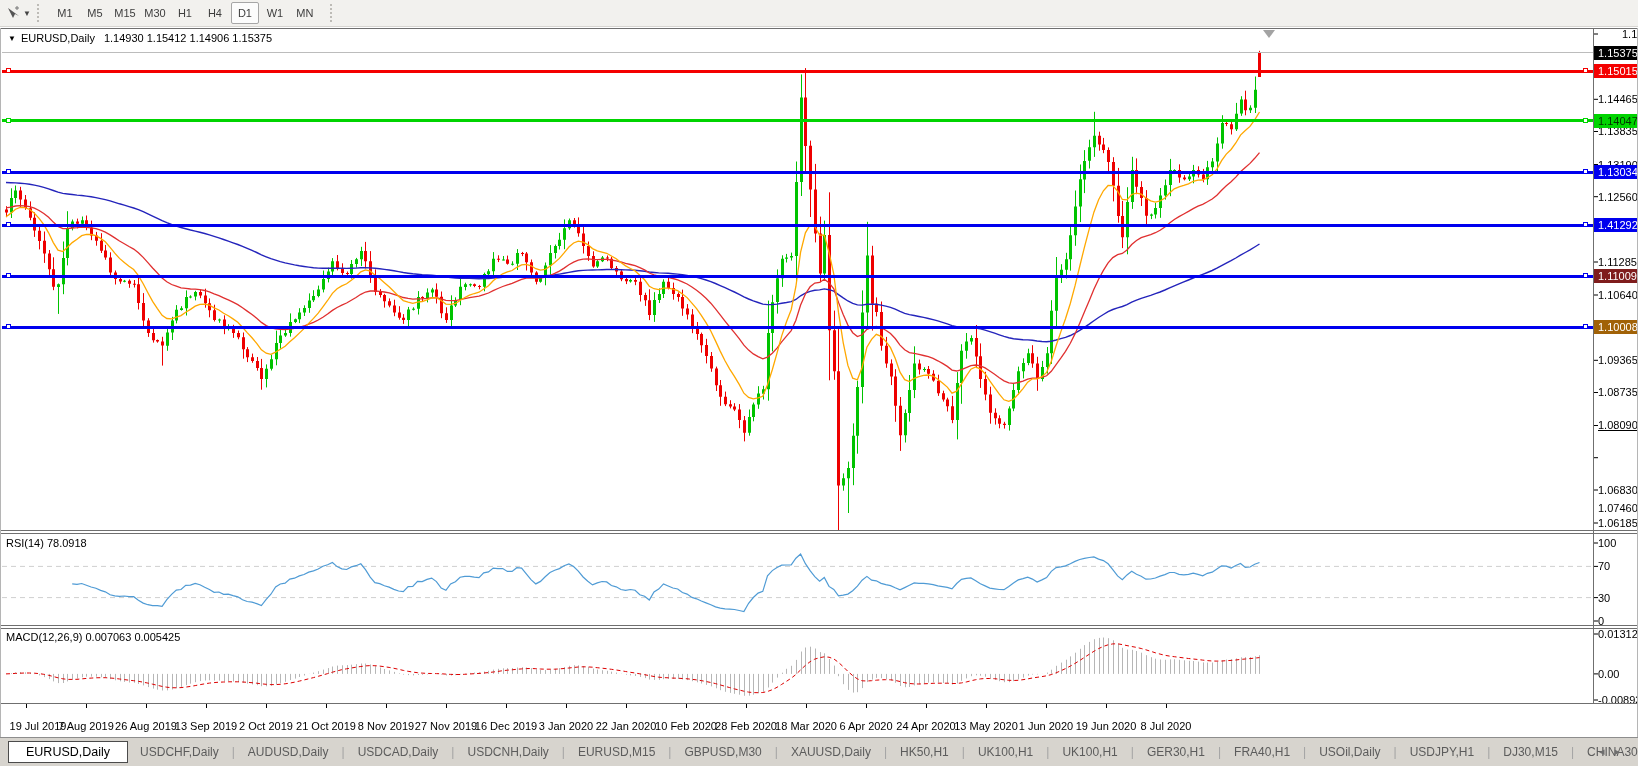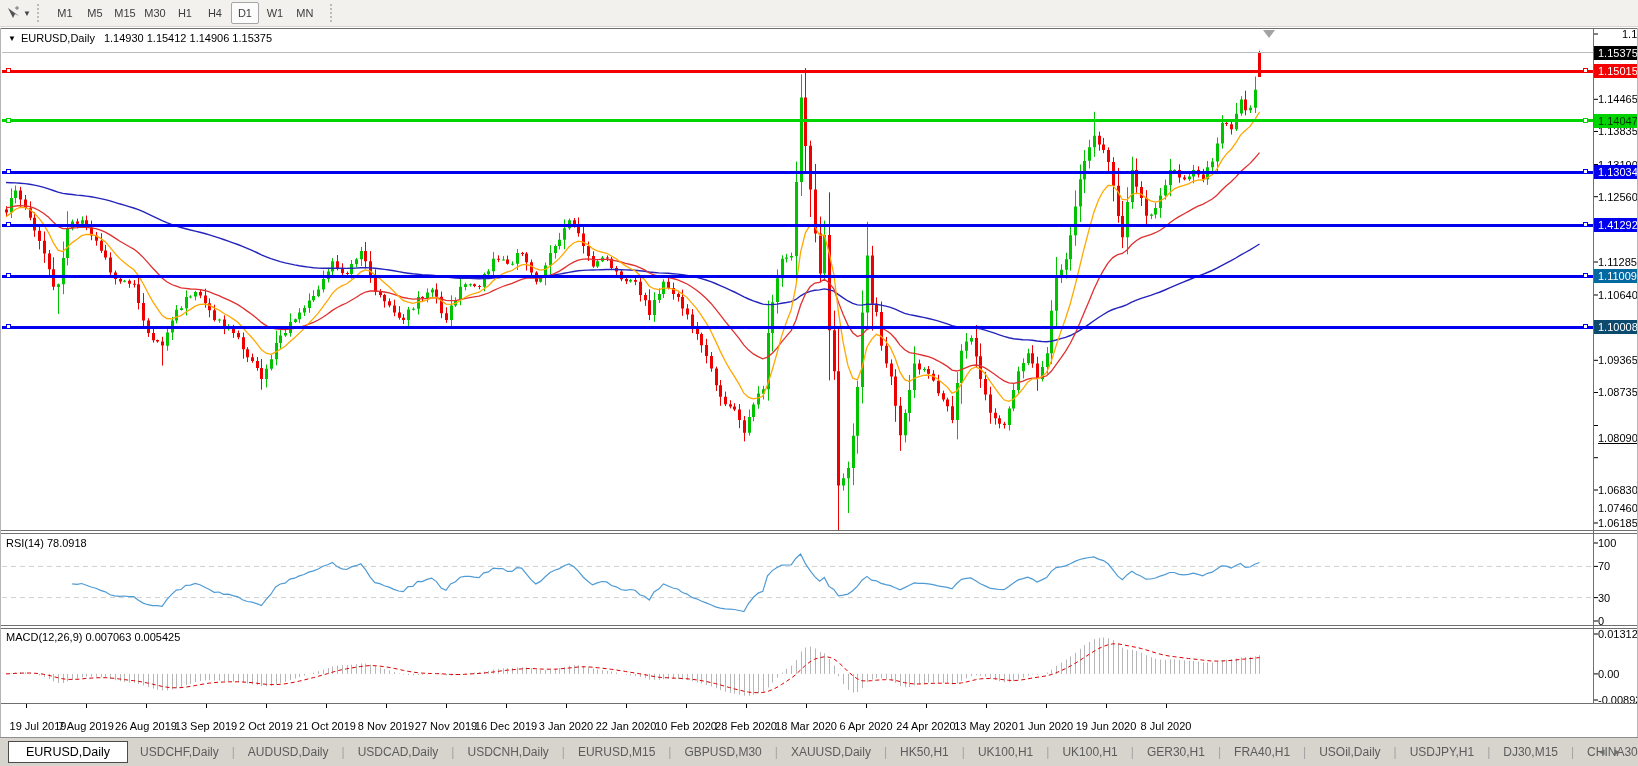--- a/index.html
+++ b/index.html
@@ -84,21 +84,21 @@
   <div id="objects">
       <div class="axlabel" style="top: 28px; margin-left: 24px;">1.15740</div>
       <div class="axlabel" style="top: 93.2512px;">1.14465</div>
       <div class="axlabel" style="top: 125.493px;">1.13835</div>
       <div class="axlabel" style="top: 158.502px;">1.13190</div>
       <div class="axlabel" style="top: 190.744px;">1.12560</div>
       <div class="axlabel" style="top: 255.995px;">1.11285</div>
       <div class="axlabel" style="top: 289.005px;">1.10640</div>
       <div class="axlabel" style="top: 354.256px;">1.09365</div>
       <div class="axlabel" style="top: 386.498px;">1.08735</div>
-      <div class="axlabel" style="top: 432px; text-decoration: underline;">1.08090</div>
+      <div class="axlabel" style="top: 419px; text-decoration: underline;">1.08090</div>
       <div class="axlabel" style="top: 466px; margin-top: 36px;">1.07460</div>
       <div class="axlabel" style="top: 483.991px;">1.06830</div>
       <div class="axlabel" style="top: 517px;">1.06185</div>
       <div class="axlabel" style="top: 537px;">100</div>
       <div class="axlabel" style="top: 560.4px;">70</div>
       <div class="axlabel" style="top: 591.6px;">30</div>
       <div class="axlabel" style="top: 615px;">0</div>
       <div class="axlabel" style="top: 628px;">0.013121</div>
       <div class="axlabel" style="top: 667.862px;">0.00</div>
       <div class="axlabel" style="top: 694px;">-0.008933</div>
@@ -136,25 +136,25 @@
       <div class="handle" style="left: 6px; top: 169.486px; border-color: rgb(0, 0, 238);"></div>
       <div class="handle" style="left: 1583px; top: 169.486px; border-color: rgb(0, 0, 238);"></div>
       <div class="badge" style="top: 165.486px; background: rgb(0, 0, 238); color: rgb(255, 255, 255);">1.13034</div>
       <div class="hline" style="top: 223.699px; height: 3px; background: rgb(0, 0, 238);"></div>
       <div class="handle" style="left: 6px; top: 222.199px; border-color: rgb(0, 0, 238);"></div>
       <div class="handle" style="left: 1583px; top: 222.199px; border-color: rgb(0, 0, 238);"></div>
       <div class="badge" style="top: 218.199px; background: rgb(0, 0, 238); color: rgb(255, 255, 255);">1.41292</div>
       <div class="hline" style="top: 274.62px; height: 3px; background: rgb(0, 0, 238);"></div>
       <div class="handle" style="left: 6px; top: 273.12px; border-color: rgb(0, 0, 238);"></div>
       <div class="handle" style="left: 1583px; top: 273.12px; border-color: rgb(0, 0, 238);"></div>
-      <div class="badge" style="top: 269.12px; background: #0369a1; color: rgb(255, 255, 255);">1.11009</div>
+      <div class="badge" style="top: 269.12px; background: #7f1d1d; color: rgb(255, 255, 255);">1.11009</div>
       <div class="hline" style="top: 325.849px; height: 3px; background: rgb(0, 0, 238);"></div>
       <div class="handle" style="left: 6px; top: 324.349px; border-color: rgb(0, 0, 238);"></div>
       <div class="handle" style="left: 1583px; top: 324.349px; border-color: rgb(0, 0, 238);"></div>
-      <div class="badge" style="top: 320.349px; background: #0c4a6e; color: rgb(255, 255, 255);">1.10008</div>
+      <div class="badge" style="top: 320.349px; background: #a16207; color: rgb(255, 255, 255);">1.10008</div>
     </div>
 
   <div id="chart-title">
     <span class="tri">▼</span><span style="margin-right:9px">EURUSD,Daily</span><span>1.14930 1.15412 1.14906 1.15375</span>
   </div>
   <div class="paneLabel" style="top:537px">RSI(14) 78.0918</div>
   <div class="paneLabel" style="top:631px">MACD(12,26,9) 0.007063 0.005425</div>
 
   <div id="shift-marker"></div>
 

